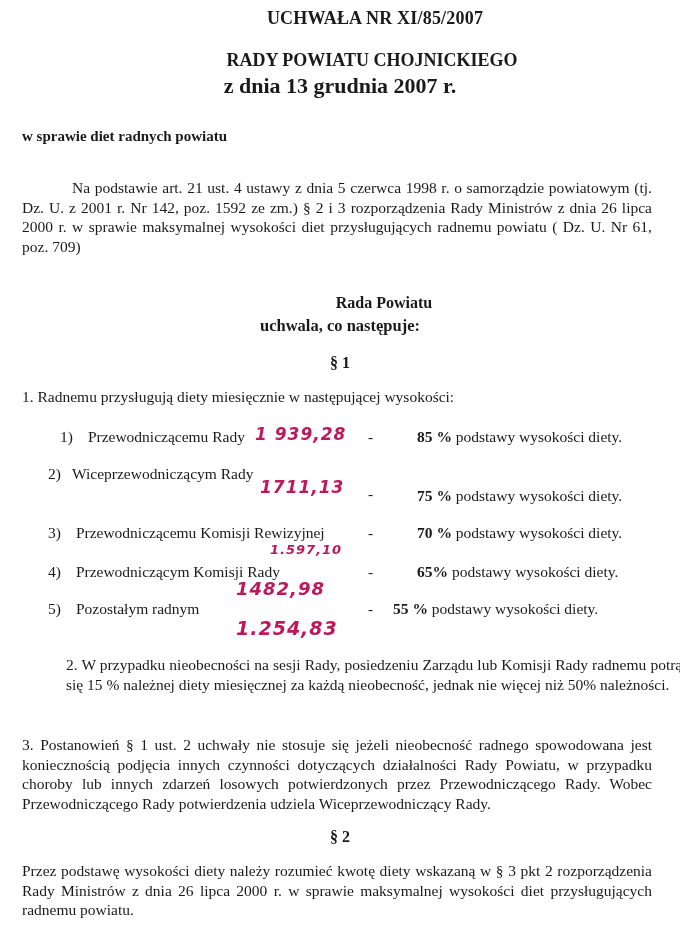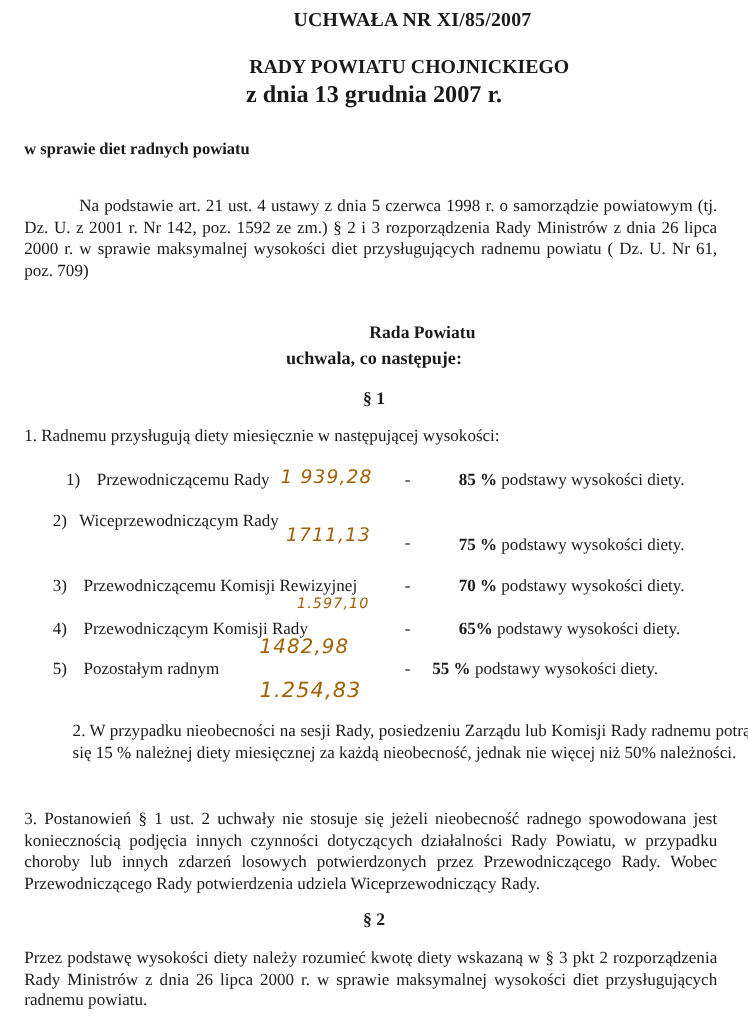--- a/index.html
+++ b/index.html
@@ -10,21 +10,21 @@
     }
     .abs { position: absolute; }
     .center { left: 0; width: 680px; text-align: center; }
     .bold { font-weight: bold; }
     .title { font-size: 18px; font-weight: bold; letter-spacing: 0.2px; padding-left: 35px; }
     .subtitle { font-size: 18px; font-weight: bold; margin-left: 32px; }
     .date { font-size: 22px; font-weight: bold; }
     .para { text-align: justify; line-height: 19.5px; }
     .hand {
       font-family: "DejaVu Sans", sans-serif; font-style: italic;
-      font-weight: normal; color: #a16207; letter-spacing: 1px;
+      font-weight: bold; color: #be185d; letter-spacing: 1px;
     }
     .item-num { display: inline-block; width: 24px; }
     .pct { font-weight: bold; }
   </style>
 </head>
 <body>
 
 <div>
 
   <div class="abs center title" style="top:8px;">UCHWAŁA NR XI/85/2007</div>

